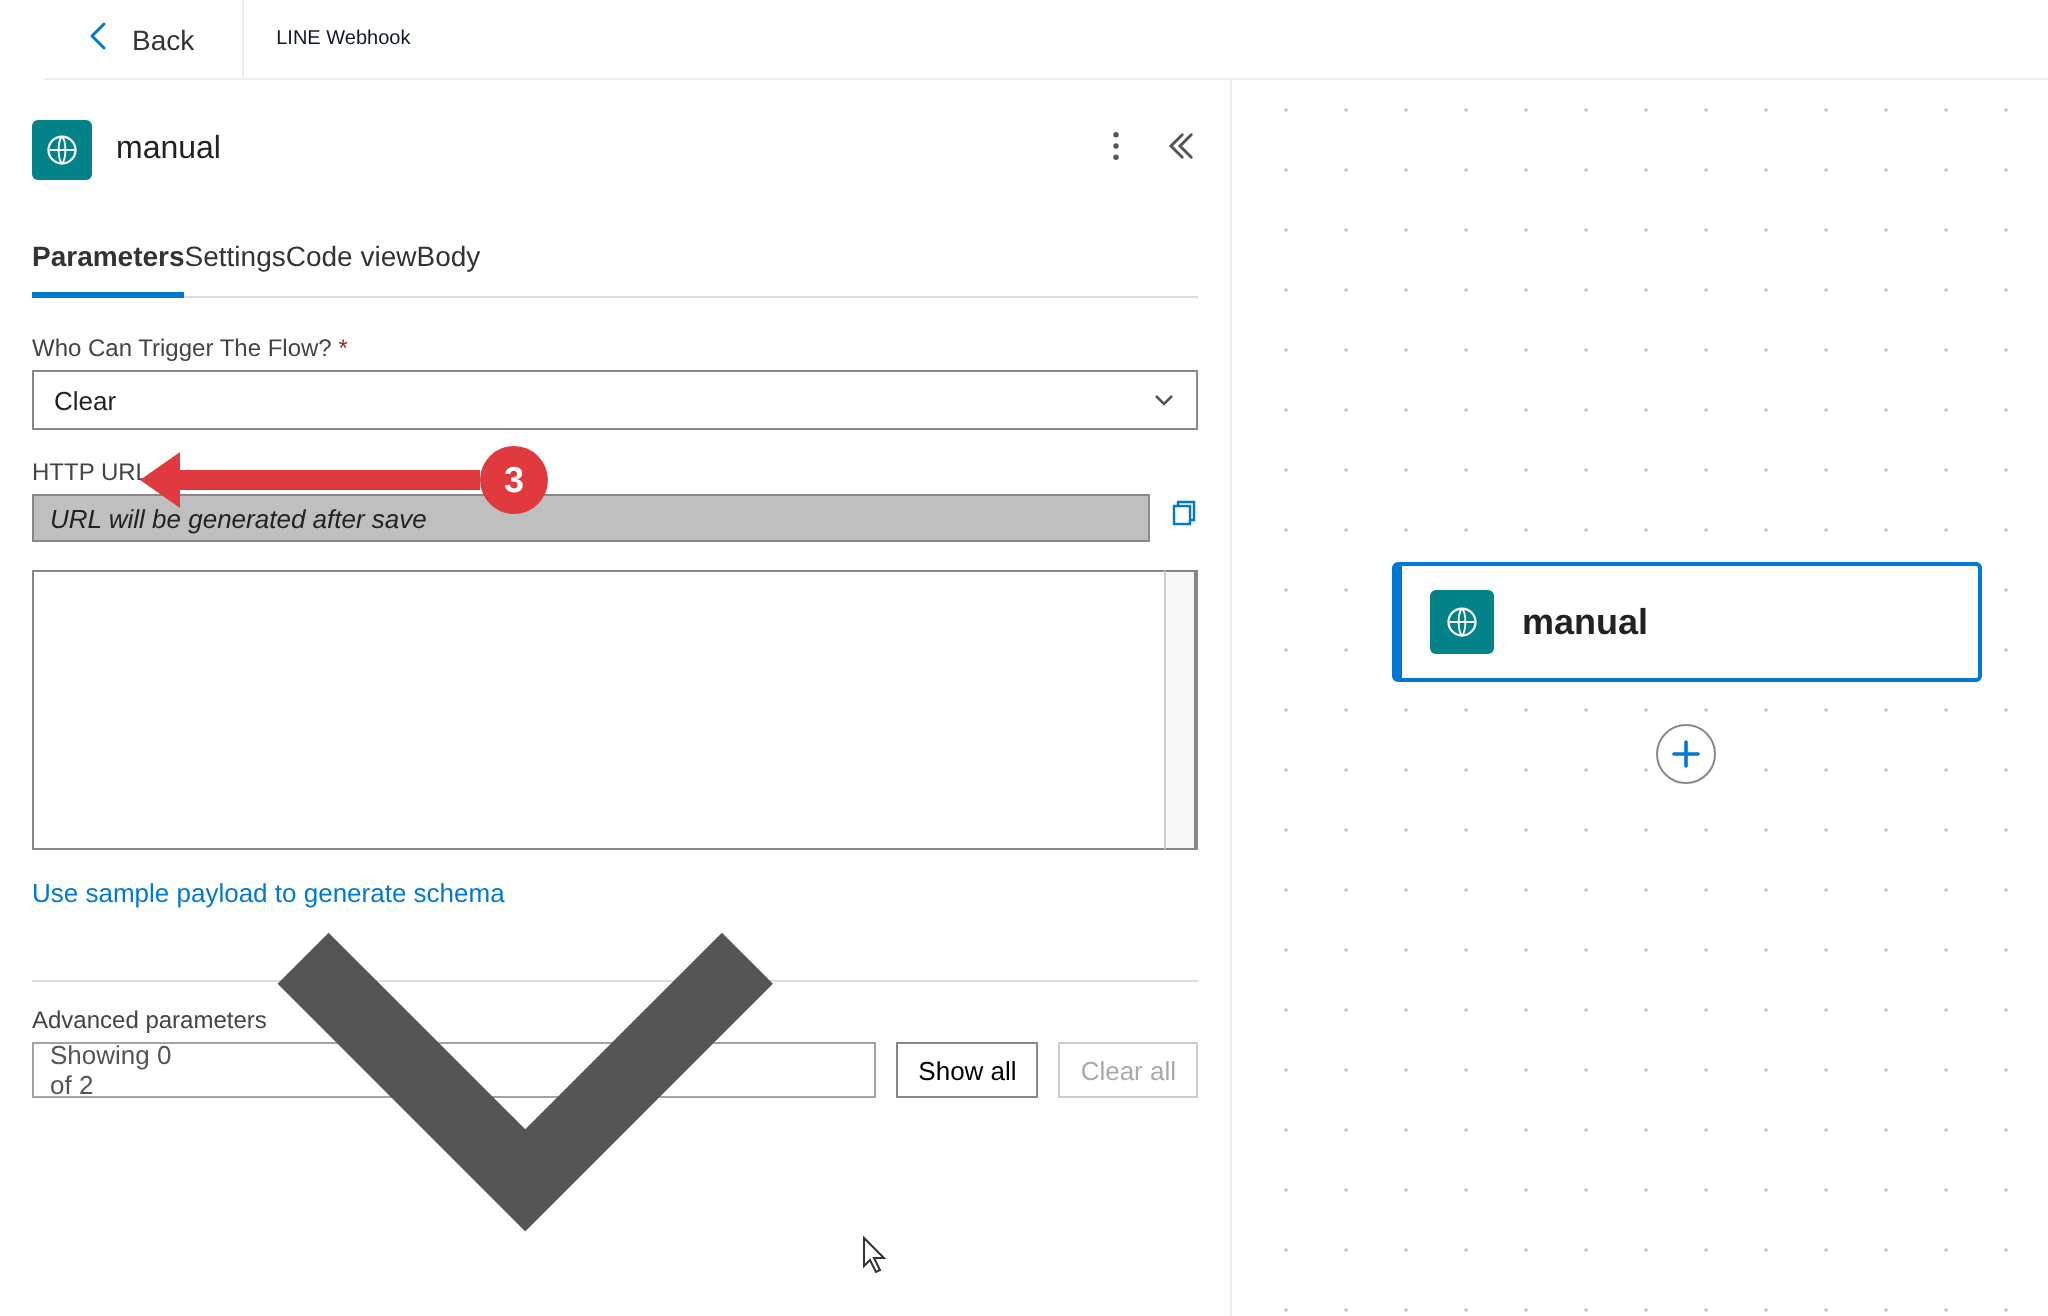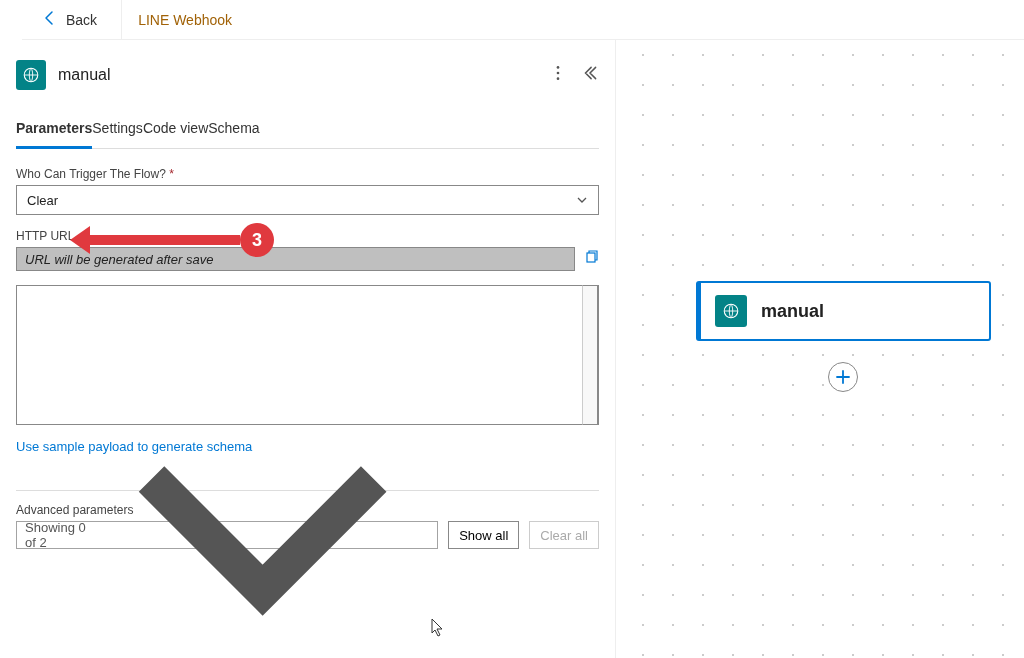--- a/index.html
+++ b/index.html
@@ -1,20 +1,20 @@
 <!DOCTYPE html>
 <html><head>
 <meta charset="utf-8">
 <style>
   * { box-sizing: border-box; margin: 0; padding: 0; font-family: "Segoe UI", Tahoma, Geneva, Verdana, sans-serif; }
   body { background: #fff; width: 1024px; height: 658px; overflow: hidden; position: relative; }
   .topbar { display: flex; align-items: center; height: 40px; padding: 0 12px; border-bottom: 1px solid #eee; margin-left: 22px; }
   .back-btn { display: flex; align-items: center; gap: 8px; color: #333; cursor: pointer; font-size: 14px; padding: 4px 8px; }
   .back-arrow svg { width: 16px; height: 16px; }
-  .title { font-size: 14px; color: #a16207; margin-left: 16px; padding-left: 16px; border-left: 1px solid #eee; line-height: 40px; }
+  .title { font-size: 10px; color: #0f172a; margin-left: 16px; padding-left: 16px; border-left: 1px solid #eee; line-height: 40px; }
   .main { display: flex; height: 618px; }
   .left-pane { width: 616px; padding: 20px 16px 16px 16px; position: relative; border-right: 1px solid #eee; }
   .right-pane { flex: 1; position: relative; background-image: radial-gradient(circle, #ccc 1px, transparent 1px); background-size: 30px 30px; background-position: 12px 30px; }
   .node-header { display: flex; align-items: center; gap: 12px; margin-bottom: 20px; }
   .node-icon { width: 30px; height: 30px; background: #038387; border-radius: 3px; display: flex; align-items: center; justify-content: center; }
   .node-icon svg { width: 18px; height: 18px; fill: #fff; }
   .node-title { font-size: 16px; color: #222; }
   .header-actions { margin-left: auto; display: flex; gap: 14px; color: #555; }
   .header-actions svg { width: 18px; height: 18px; cursor: pointer; }
   .tabs { display: flex; border-bottom: 1px solid #ddd; margin-bottom: 18px; }
@@ -88,21 +88,21 @@
               <path d="M9 3 L4 8 L9 13 M13 3 L8 8 L13 13" stroke="#555" stroke-width="1.3" fill="none" stroke-linecap="round"></path>
             </svg>
         </span>
       </div>
     </div>
 
     <div class="tabs">
       <div class="tab active">Parameters</div>
       <div class="tab">Settings</div>
       <div class="tab">Code view</div>
-      <div class="tab">Schema</div>
+      <div class="tab">Body</div>
     </div>
 
     <div class="field-row">
       <label class="field-label">
         <span>Who Can Trigger The Flow?</span> <span class="required">*</span>
       </label>
       <div class="select">
         <span>Clear</span>
         <svg viewBox="0 0 12 12">
             <path d="M2 4l4 4 4-4" stroke="#555" stroke-width="1.3" fill="none"></path>

